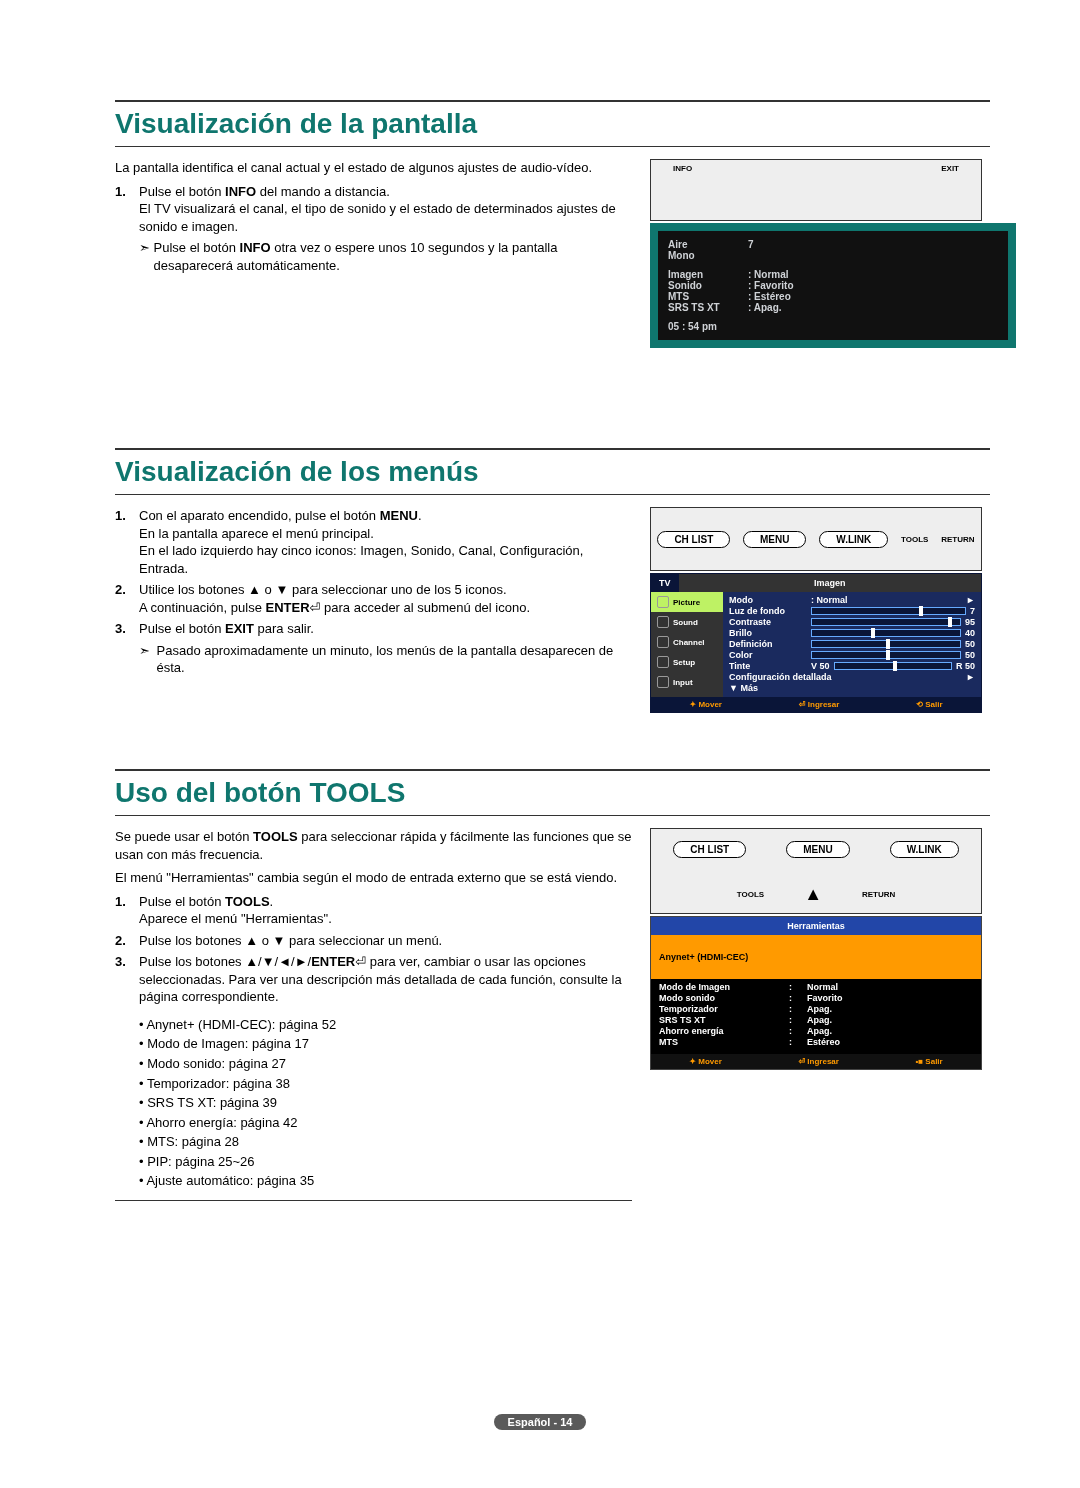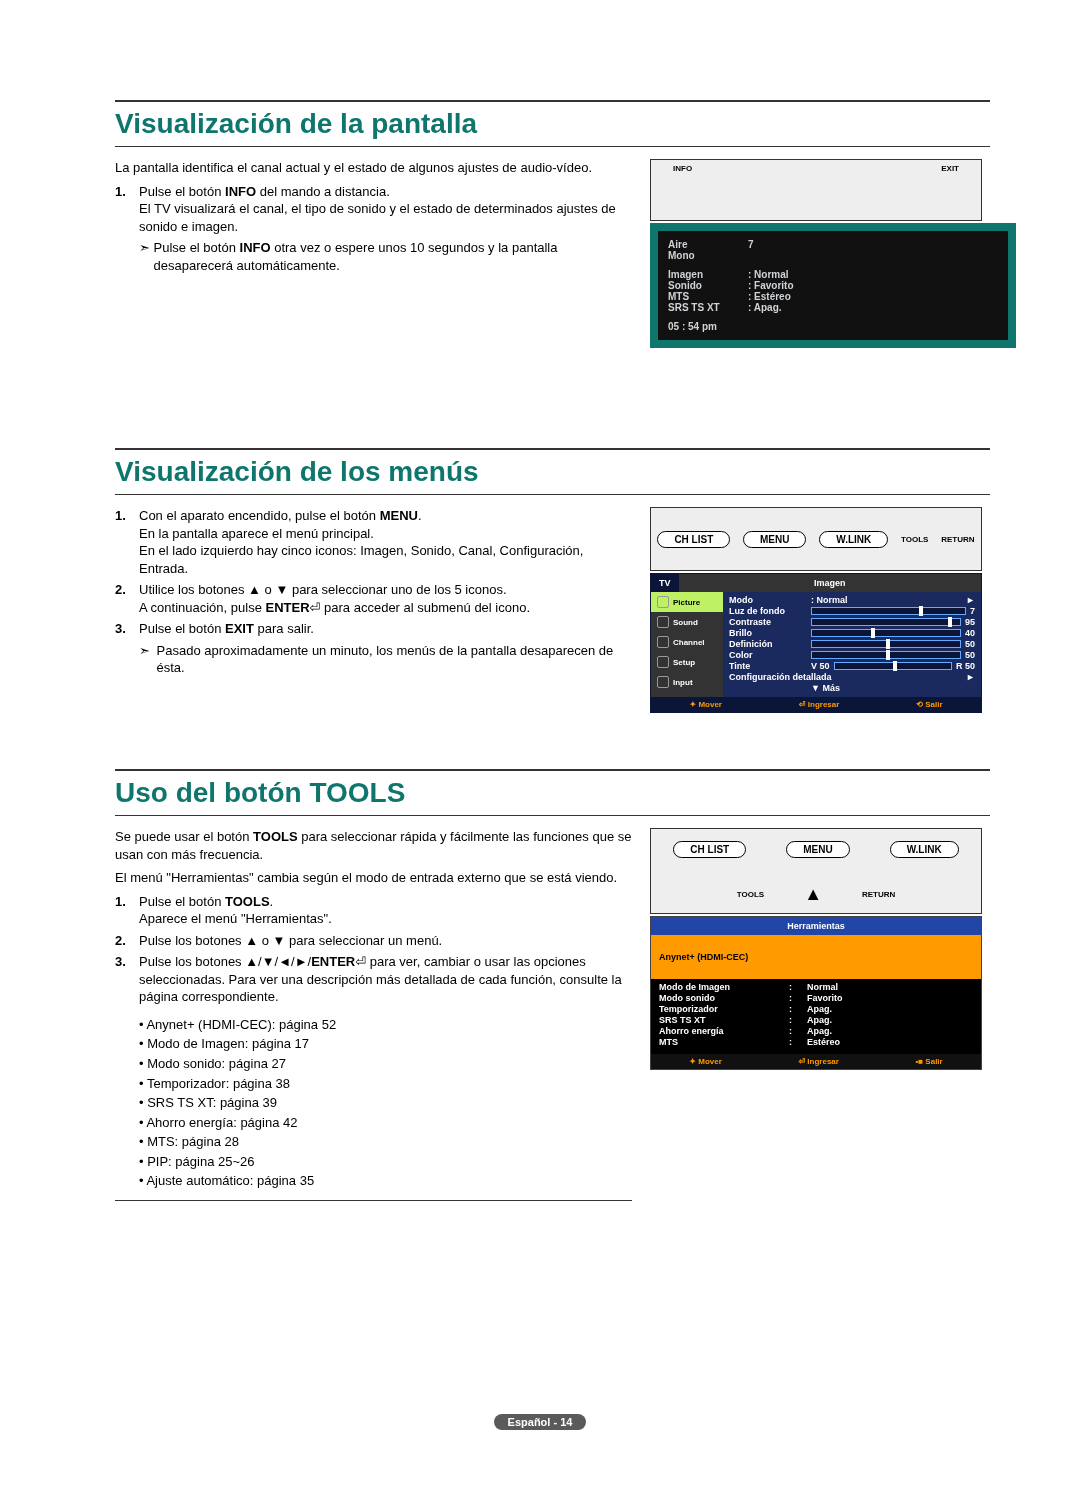--- a/index.html
+++ b/index.html
@@ -86,21 +86,21 @@
   }
   .menu-header { display: flex; }
   .menu-header .lbl { background: #0a1538; padding: 4px 8px; }
   .menu-header .cat { flex: 1; background: #333; text-align: center; padding: 4px 0; }
   .menu-body { display: flex; }
   .menu-nav { width: 72px; background: #333; font-size: 8px; }
   .menu-nav div { padding: 4px 6px; display: flex; align-items: center; gap: 4px; }
   .menu-nav .active { background: #bef264; color: #000; }
   .nav-icon { width: 10px; height: 10px; border: 1px solid #999; border-radius: 2px; display: inline-block; }
   .menu-list { flex: 1; padding: 3px 6px; }
-  .mrow { display: flex; align-items: center; margin-bottom: 1px; justify-content: center; }
+  .mrow { display: flex; align-items: center; margin-bottom: 1px; }
   .mname { width: 82px; }
   .mval { flex: 1; display: flex; align-items: center; gap: 4px; }
   .slider { flex: 1; height: 6px; background: #0a1538; border: 1px solid #6af; position: relative; }
   .slider .knob { position: absolute; top: -2px; width: 4px; height: 10px; background: #fff; }
   .menu-footer { background: #0a1538; display: flex; justify-content: space-around; padding: 3px 0; font-size: 8px; }
   .menu-footer span { color: #ff9a00; }
 
   
   .remote-tools {
     width: 330px; height: 80px; border: 1px solid #333; background: #eee; margin-bottom: 2px;

